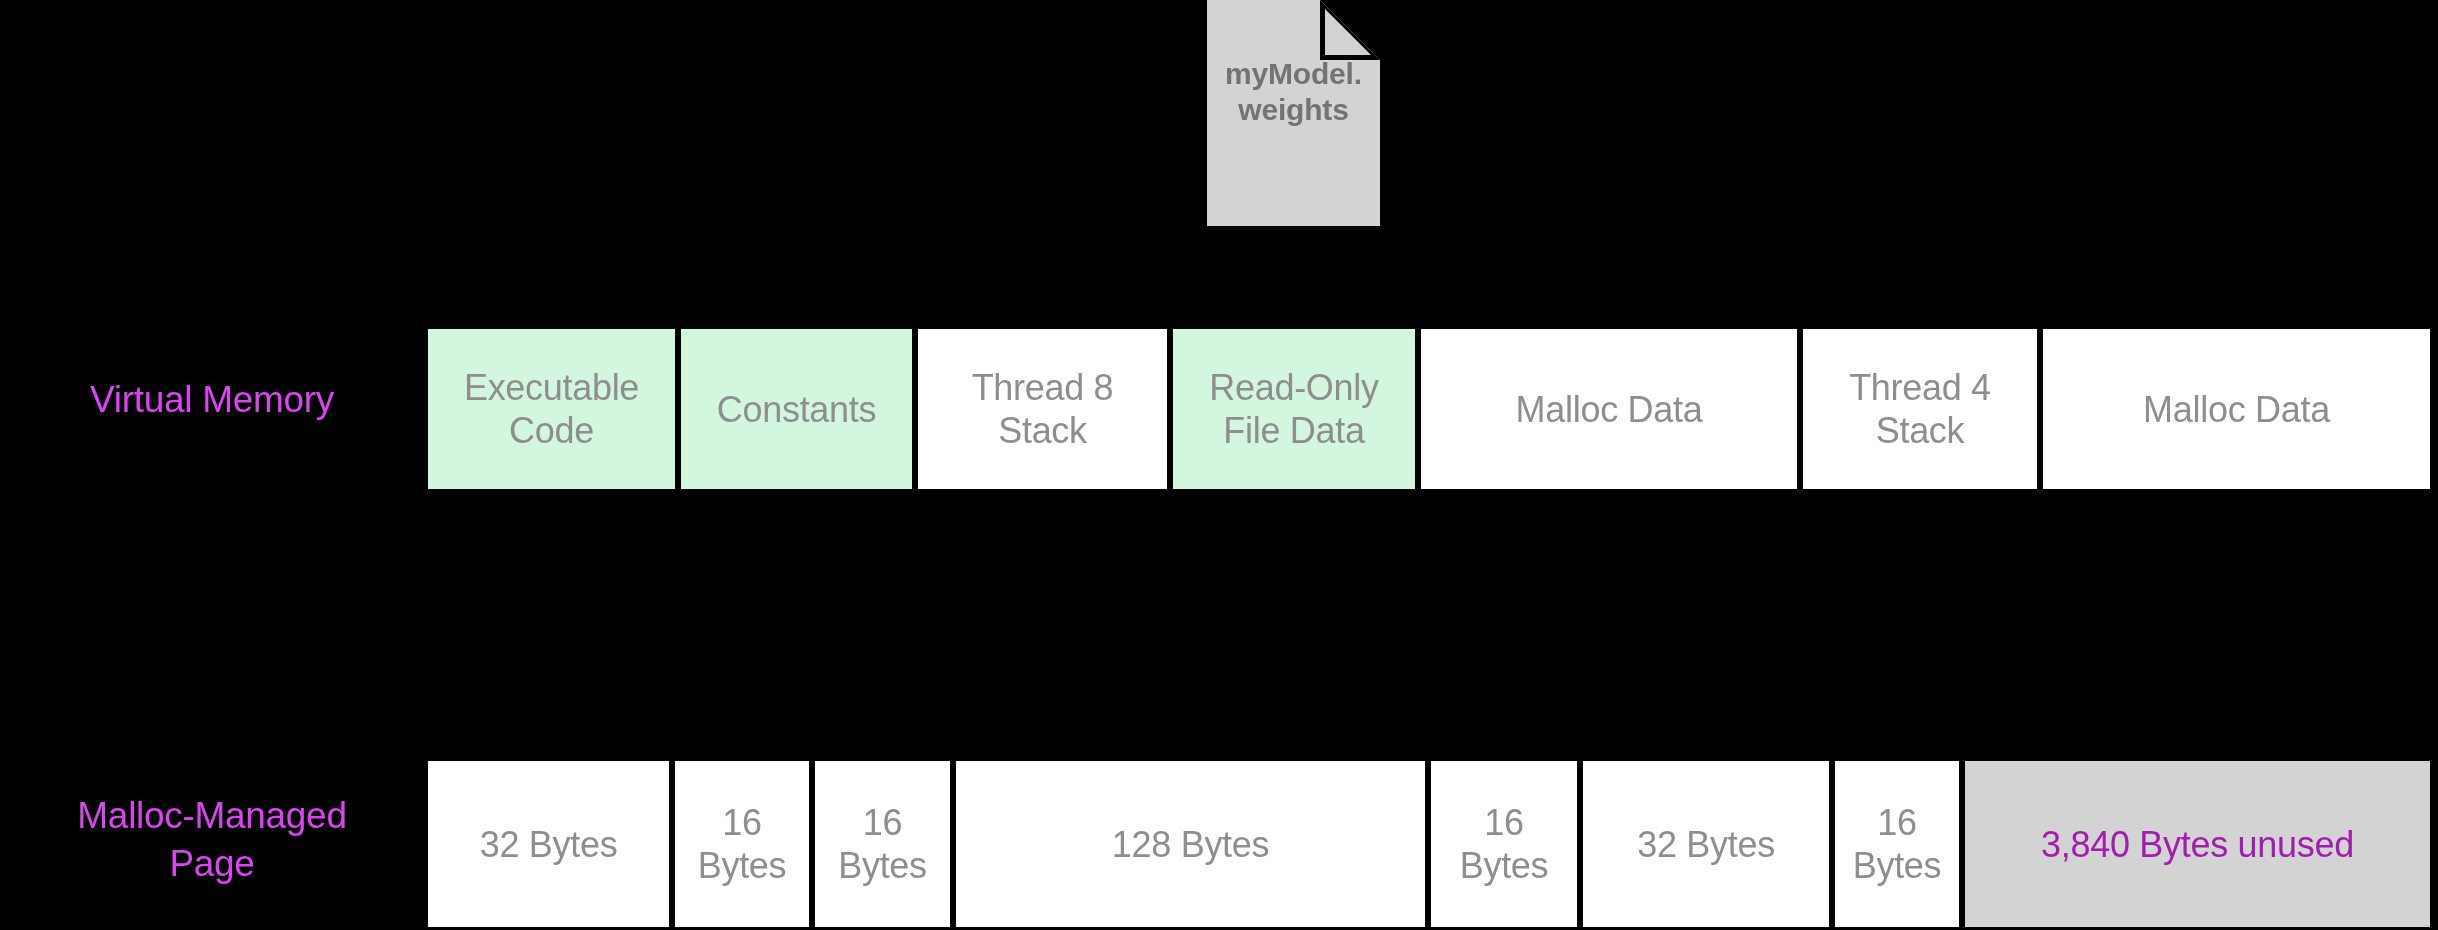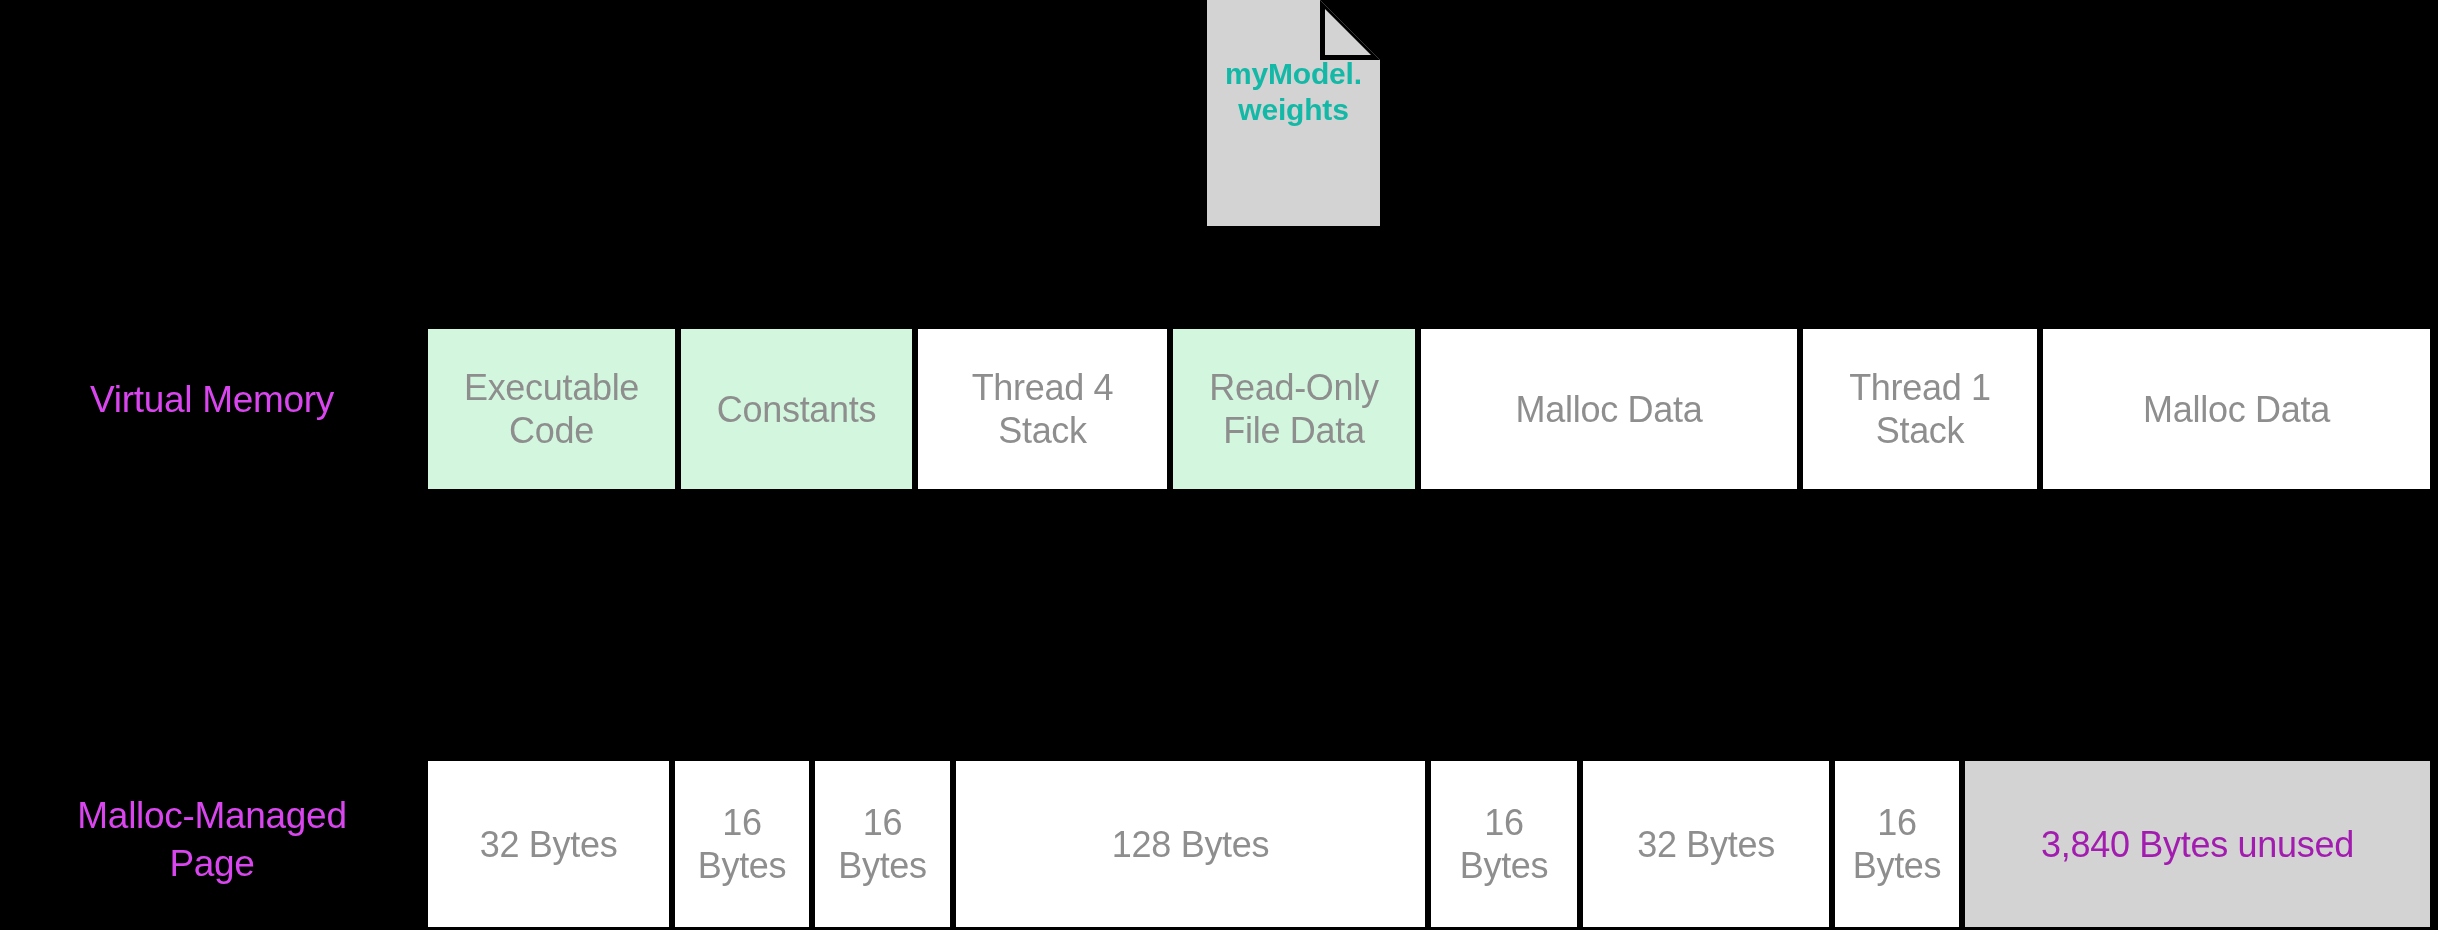--- a/index.html
+++ b/index.html
@@ -36,21 +36,21 @@
     display: block;
     width: 173px;
     height: 226px;
   }
   .file-icon-label {
     position: absolute;
     left: 0;
     top: 56px;
     width: 173px;
     text-align: center;
-    color: #14b8a6;
+    color: #737373;
     font-size: 30px;
     line-height: 36px;
     font-weight: bold;
     letter-spacing: -0.2px;
     pointer-events: none;
   }
 
   
   .row-label {
     position: absolute;
@@ -143,32 +143,32 @@
 
   <div class="mem-row" id="row-virtual-memory">
       <div class="mem-block green" style="width: 253px;">
         <span class="block-text">Executable
 Code</span>
       </div>
       <div class="mem-block green" style="width: 237px; align-items: center;">
         <span class="block-text">Constants</span>
       </div>
       <div class="mem-block" style="width: 255px;">
-        <span class="block-text">Thread 4
+        <span class="block-text">Thread 8
 Stack</span>
       </div>
       <div class="mem-block green" style="width: 248px;">
         <span class="block-text">Read-Only
 File Data</span>
       </div>
       <div class="mem-block" style="width: 382px;">
         <span class="block-text">Malloc Data</span>
       </div>
       <div class="mem-block" style="width: 240px;">
-        <span class="block-text">Thread 1
+        <span class="block-text">Thread 4
 Stack</span>
       </div>
       <div class="mem-block" style="width: 393px;">
         <span class="block-text">Malloc Data</span>
       </div>
     </div>
 
   <div class="mem-row" id="row-malloc-page">
       <div class="mem-block" style="width: 247px;">
         <span class="block-text">32 Bytes</span>

